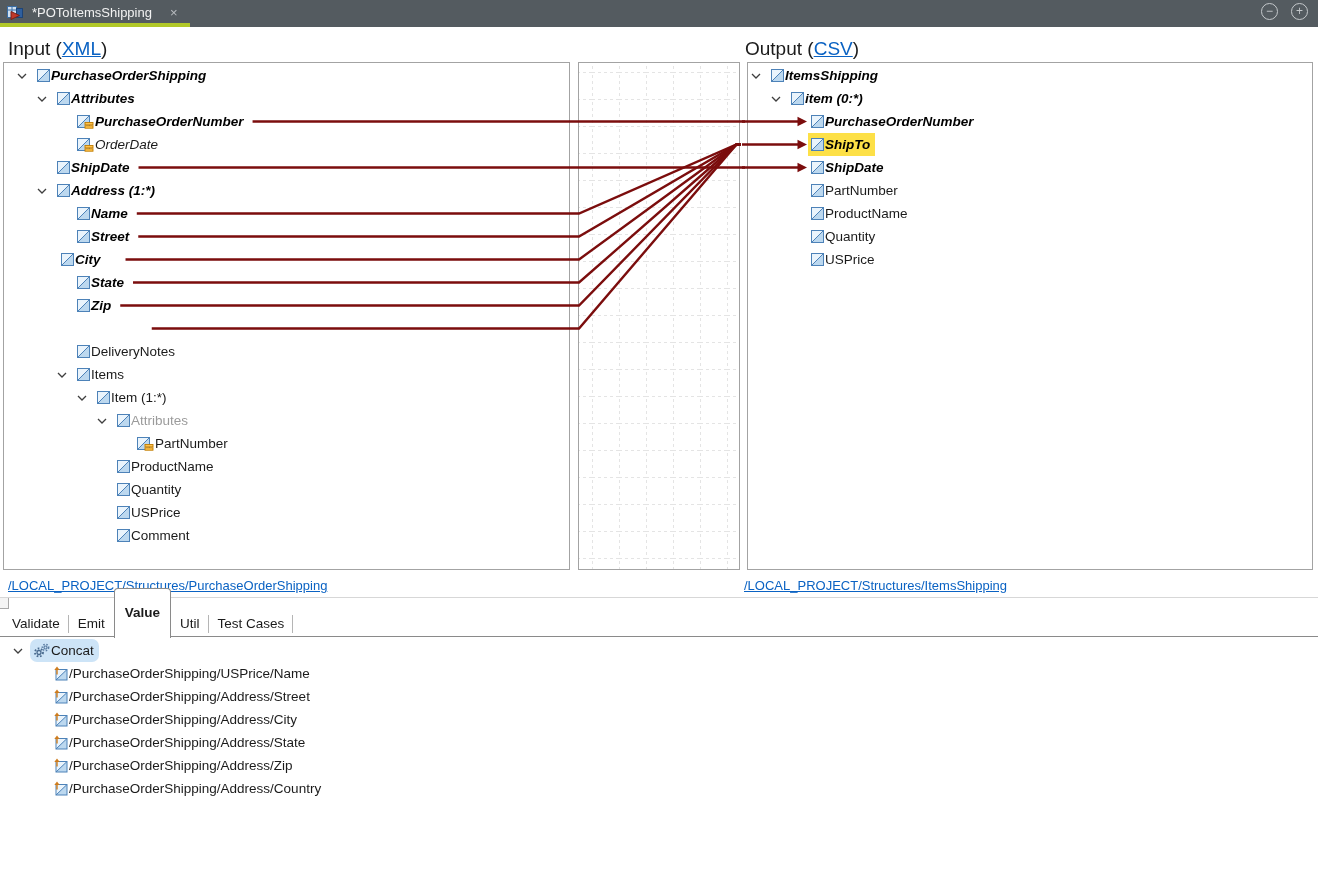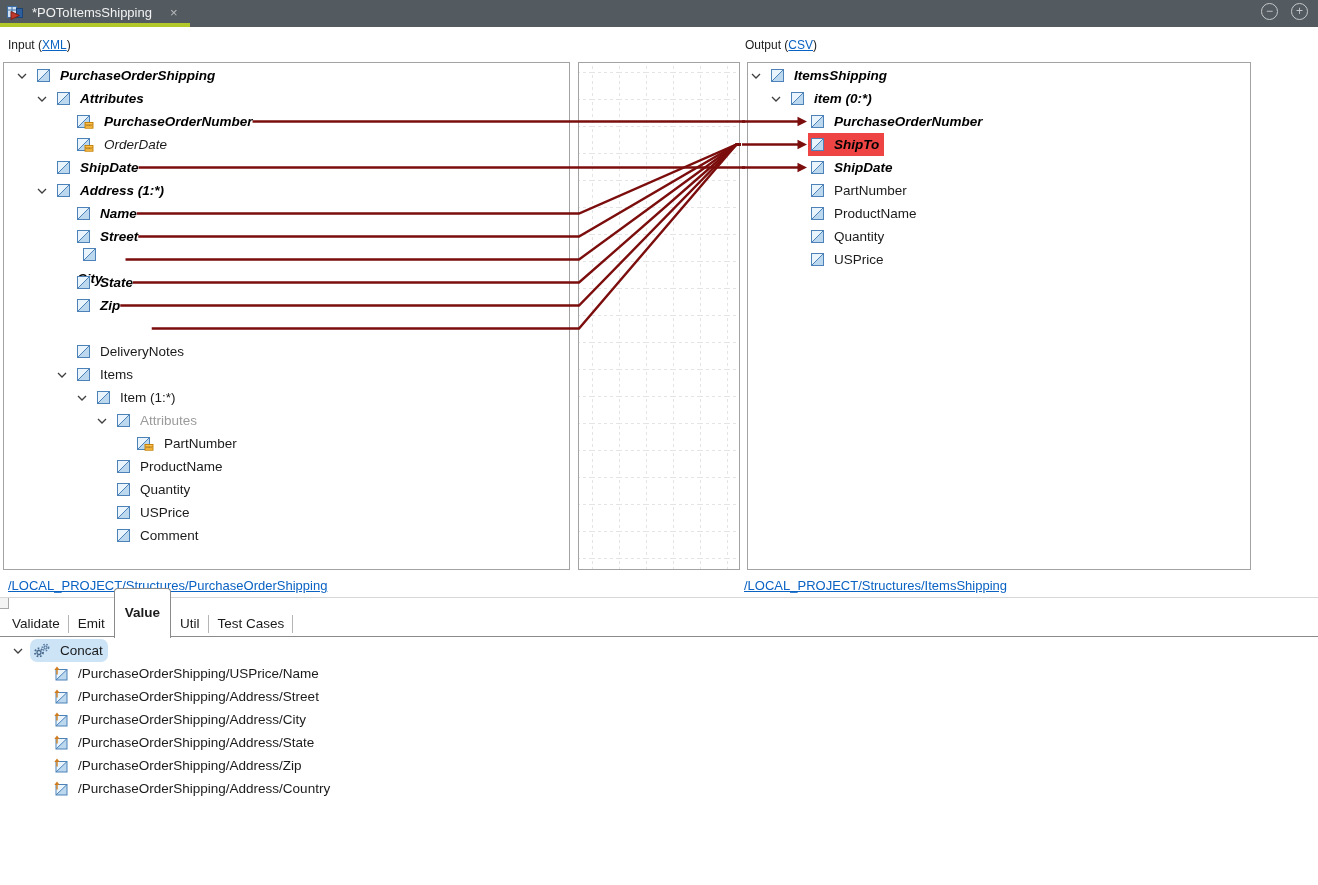--- a/index.html
+++ b/index.html
@@ -11,37 +11,37 @@
   #tb-tab{position:absolute;left:0;top:0;width:190px;height:36px;cursor:default;}
   #tb-icon{position:absolute;left:6px;top:5px;width:18px;height:16px;}
   #tb-title{position:absolute;left:32px;top:5px;font-size:13px;color:#f2f2f2;white-space:nowrap;}
   #tb-close{position:absolute;left:170px;top:5px;font-size:13px;color:#b9bdc1;}
   #tb-underline{position:absolute;left:0;top:23px;width:190px;height:4px;}
   .tb-btn{position:absolute;top:3px;width:15px;height:15px;border:1px solid #c5c9cc;border-radius:50%;
           color:#c5c9cc;font-size:12px;line-height:14px;text-align:center;}
   #tb-min{left:1261px;} #tb-max{left:1291px;}
 
   
-  .hdr{position:absolute;top:38px;font-size:12px;white-space:nowrap;}
+  .hdr{position:absolute;top:38px;font-size:19px;white-space:nowrap;}
   #hdr-input{left:8px;} #hdr-output{left:745px;}
   a.lnk{color:#0a62c3;text-decoration:underline;cursor:pointer;}
 
   
   .panel{position:absolute;top:62px;height:508px;border:1px solid #a3a3a3;background:#fff;box-sizing:border-box;}
   #left-panel{left:3px;width:567px;}
   #mid-panel{left:578px;width:162px;}
-  #right-panel{left:747px;width:504px;}
+  #right-panel{left:747px;width:566px;}
   #grid-svg{position:absolute;left:0;top:0;}
 
   
   .trow{position:absolute;left:0;right:0;height:23px;font-size:13.5px;cursor:default;}
   .chev{position:absolute;top:0;width:12px;height:23px;display:flex;align-items:center;justify-content:center;}
-  .hl{position:absolute;top:0;height:23px;display:inline-flex;align-items:center;gap:10px;
+  .hl{position:absolute;top:0;height:23px;display:inline-flex;align-items:center;gap:1px;
       padding:0 5px 0 3px;white-space:nowrap;}
-  .hl.sel{background:#ef4444;}
+  .hl.sel{background:#fde047;}
   .hl.selblue{background:#cde4f7;}
   .ticon{display:inline-flex;align-items:center;}
   .tlabel{white-space:nowrap;}
   .mapped{font-weight:bold;font-style:italic;color:#000;}
   .dim{color:#9b9b9b;}
 
   
   #map-overlay{position:absolute;left:0;top:0;pointer-events:none;z-index:6;}
 
   
@@ -210,21 +210,21 @@
               <polygon points="0.5,12.5 12.5,0.5 12.5,12.5" fill="#bcd8ef"></polygon>
               <polygon points="0.5,12.5 0.5,0.5 12.5,0.5" fill="#eaf4fc"></polygon>
               <rect x="0.5" y="0.5" width="12" height="12" fill="none" stroke="#4d82b8"></rect>
               <line x1="0.5" y1="12.5" x2="12.5" y2="0.5" stroke="#4d82b8"></line>
             </svg>
           </span>
           <span class="tlabel mapped">Street</span>
         </span>
       </div>
       <div class="trow" style="top: 185px;">
-        <span class="hl" style="left: 70px; flex-direction: column;">
+        <span class="hl" style="left: 54px;">
           <span class="ticon">
             <svg width="13" height="13" viewBox="0 0 13 13">
               <polygon points="0.5,12.5 12.5,0.5 12.5,12.5" fill="#bcd8ef"></polygon>
               <polygon points="0.5,12.5 0.5,0.5 12.5,0.5" fill="#eaf4fc"></polygon>
               <rect x="0.5" y="0.5" width="12" height="12" fill="none" stroke="#4d82b8"></rect>
               <line x1="0.5" y1="12.5" x2="12.5" y2="0.5" stroke="#4d82b8"></line>
             </svg>
           </span>
           <span class="tlabel mapped">City</span>
         </span>

